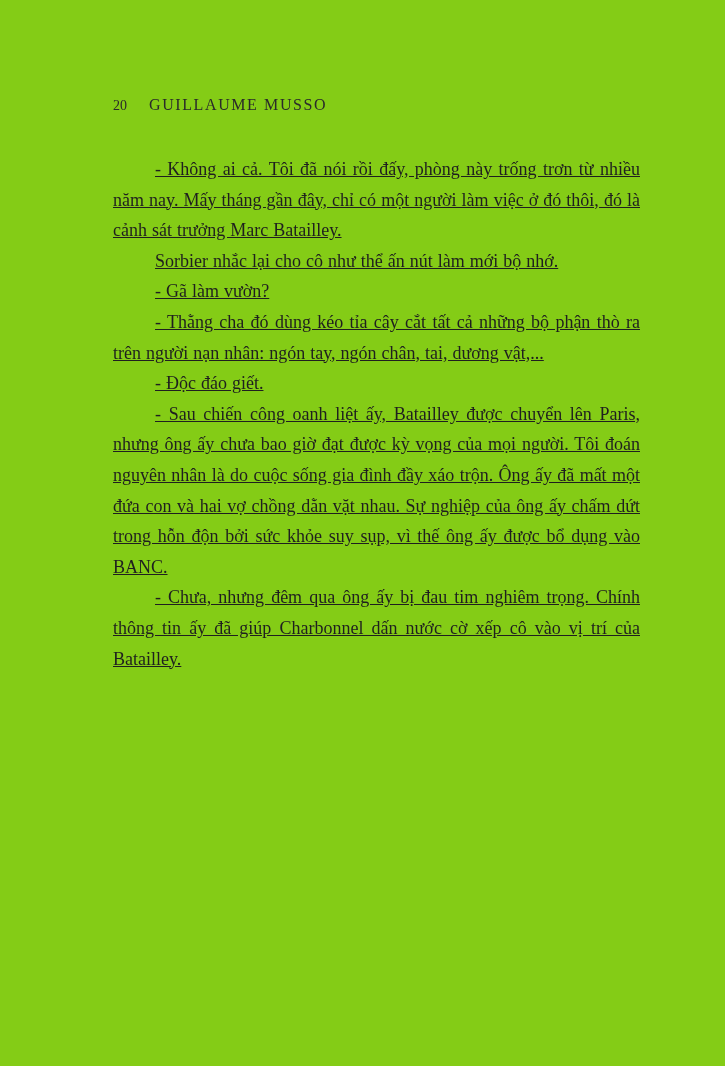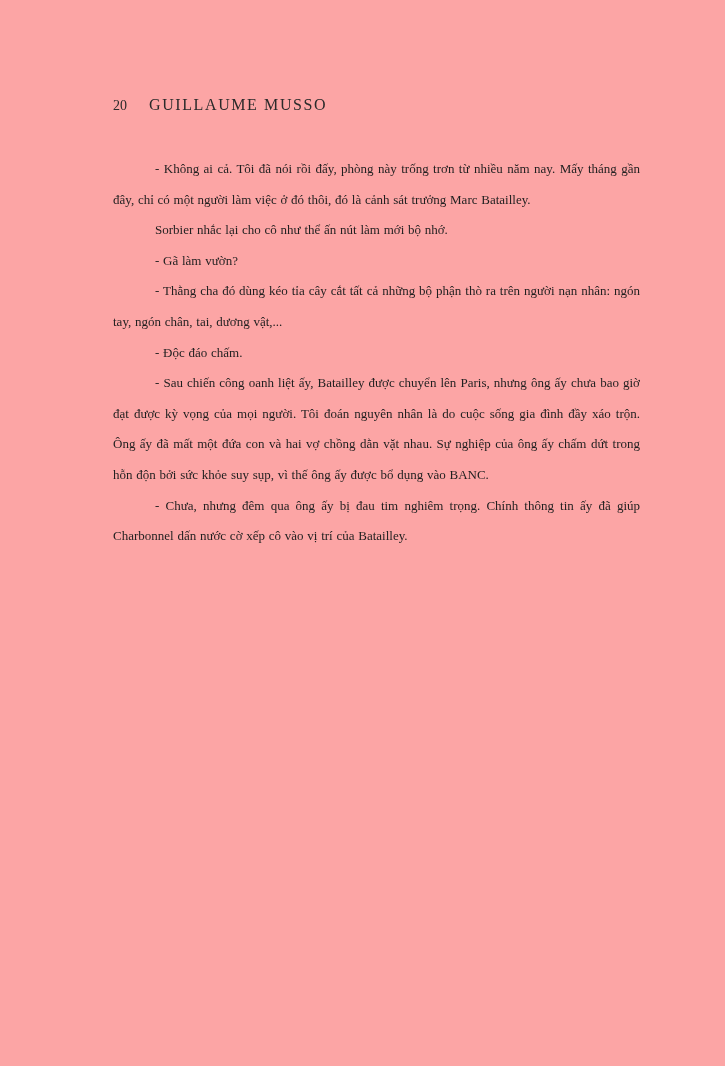--- a/index.html
+++ b/index.html
@@ -5,21 +5,21 @@
   html, body {
     margin: 0;
     padding: 0;
     background: #e8e8e8;
   }
   .book-page {
     position: relative;
     width: 725px;
     height: 1066px;
     margin: 0 auto;
-    background: #fca5a5;
+    background: #84cc16;
     color: #1f1f1f;
     font-family: "Liberation Serif", "DejaVu Serif", serif;
     box-sizing: border-box;
     padding: 96px 85px 40px 113px;
     overflow: hidden;
   }
   .running-header {
     display: flex;
     align-items: baseline;
     gap: 22px;
@@ -30,24 +30,25 @@
   }
   .running-header .page-number {
     font-size: 14px;
     letter-spacing: 0;
   }
   .running-header .header-title {
     font-size: 16px;
     letter-spacing: 1.6px;
   }
   .page-body {
-    font-size: 13px;
+    font-size: 18px;
     line-height: 30.6px;
     text-align: justify;
     text-justify: inter-word;
+    text-decoration: underline;
   }
   .page-body p {
     margin: 0;
     text-indent: 42px;
     word-spacing: 0.5px;
   }
 </style>
 </head>
 <body>
 
@@ -56,18 +57,18 @@
   <div class="running-header">
     <span class="page-number">20</span>
     <span class="header-title">GUILLAUME MUSSO</span>
   </div>
 
   <div class="page-body">
     <p>- Không ai cả. Tôi đã nói rồi đấy, phòng này trống trơn từ nhiều năm nay. Mấy tháng gần đây, chỉ có một người làm việc ở đó thôi, đó là cảnh sát trưởng Marc Batailley.</p>
     <p>Sorbier nhắc lại cho cô như thể ấn nút làm mới bộ nhớ.</p>
     <p>- Gã làm vườn?</p>
     <p>- Thằng cha đó dùng kéo tỉa cây cắt tất cả những bộ phận thò ra trên người nạn nhân: ngón tay, ngón chân, tai, dương vật,...</p>
-    <p>- Độc đáo chấm.</p>
+    <p>- Độc đáo giết.</p>
     <p>- Sau chiến công oanh liệt ấy, Batailley được chuyển lên Paris, nhưng ông ấy chưa bao giờ đạt được kỳ vọng của mọi người. Tôi đoán nguyên nhân là do cuộc sống gia đình đầy xáo trộn. Ông ấy đã mất một đứa con và hai vợ chồng dằn vặt nhau. Sự nghiệp của ông ấy chấm dứt trong hỗn độn bởi sức khỏe suy sụp, vì thế ông ấy được bổ dụng vào BANC.</p>
     <p>- Chưa, nhưng đêm qua ông ấy bị đau tim nghiêm trọng. Chính thông tin ấy đã giúp Charbonnel dấn nước cờ xếp cô vào vị trí của Batailley.</p>
   </div>
 
 </div>
 
 </body></html>

